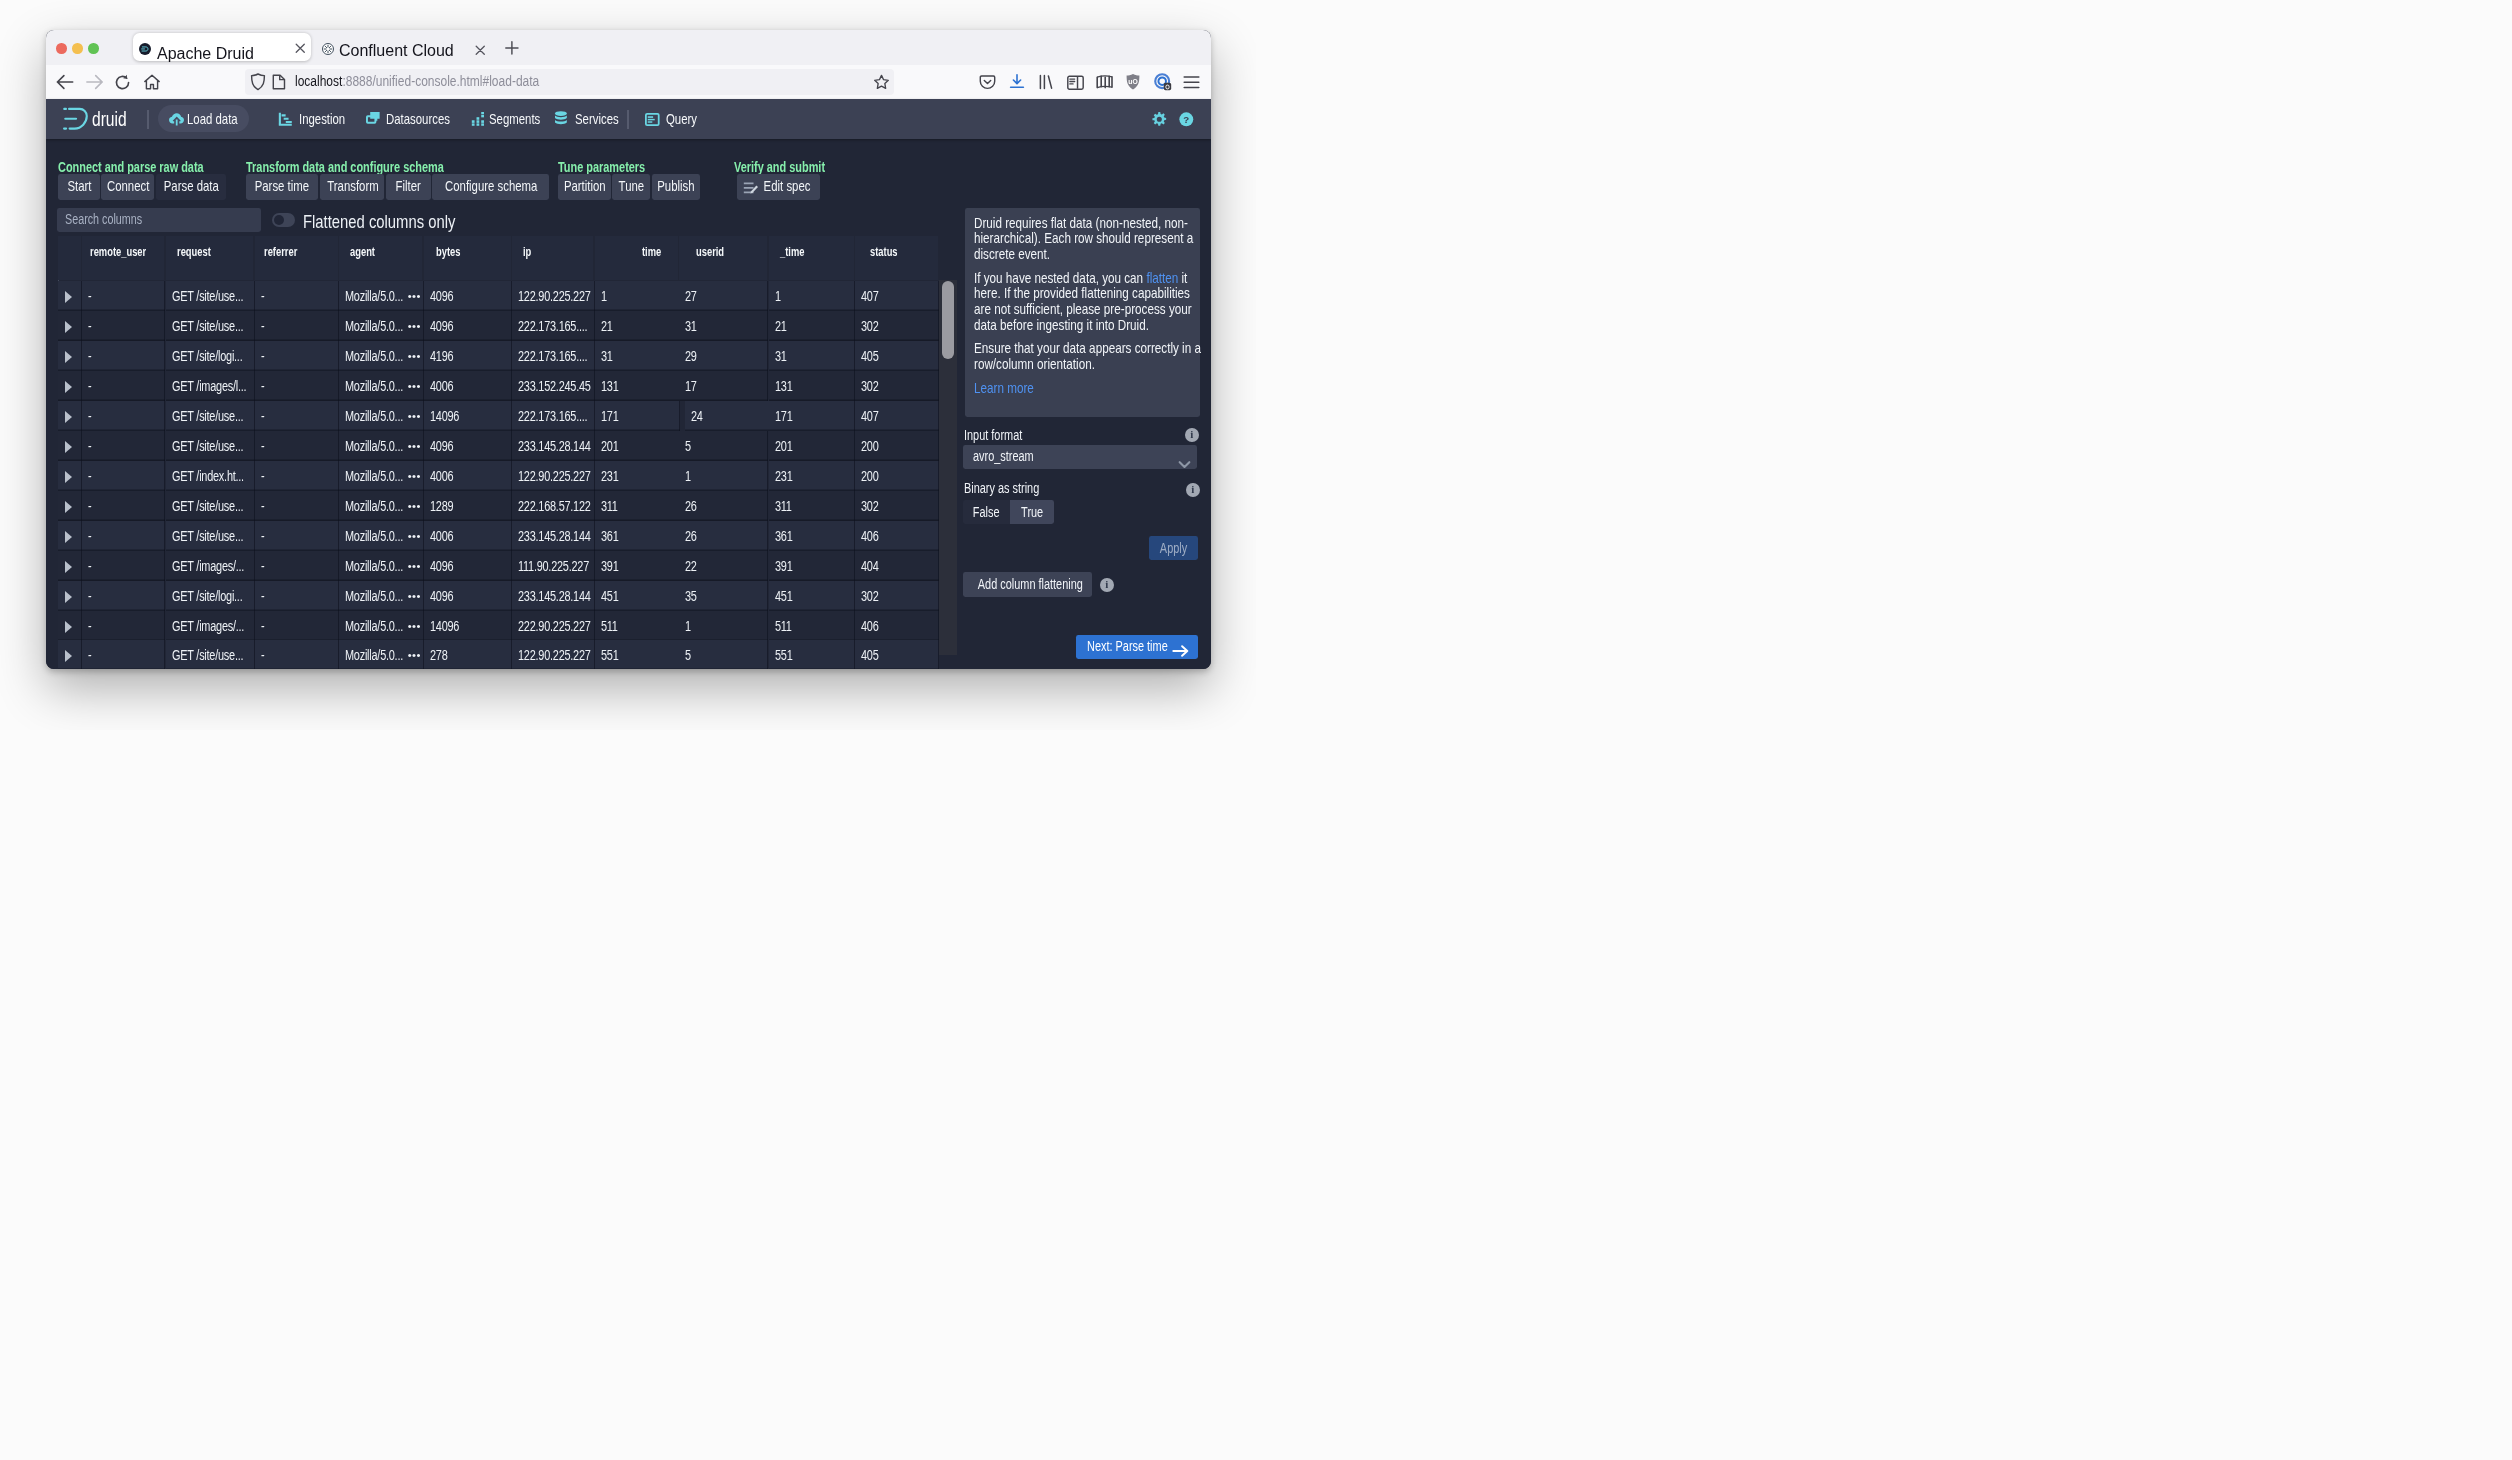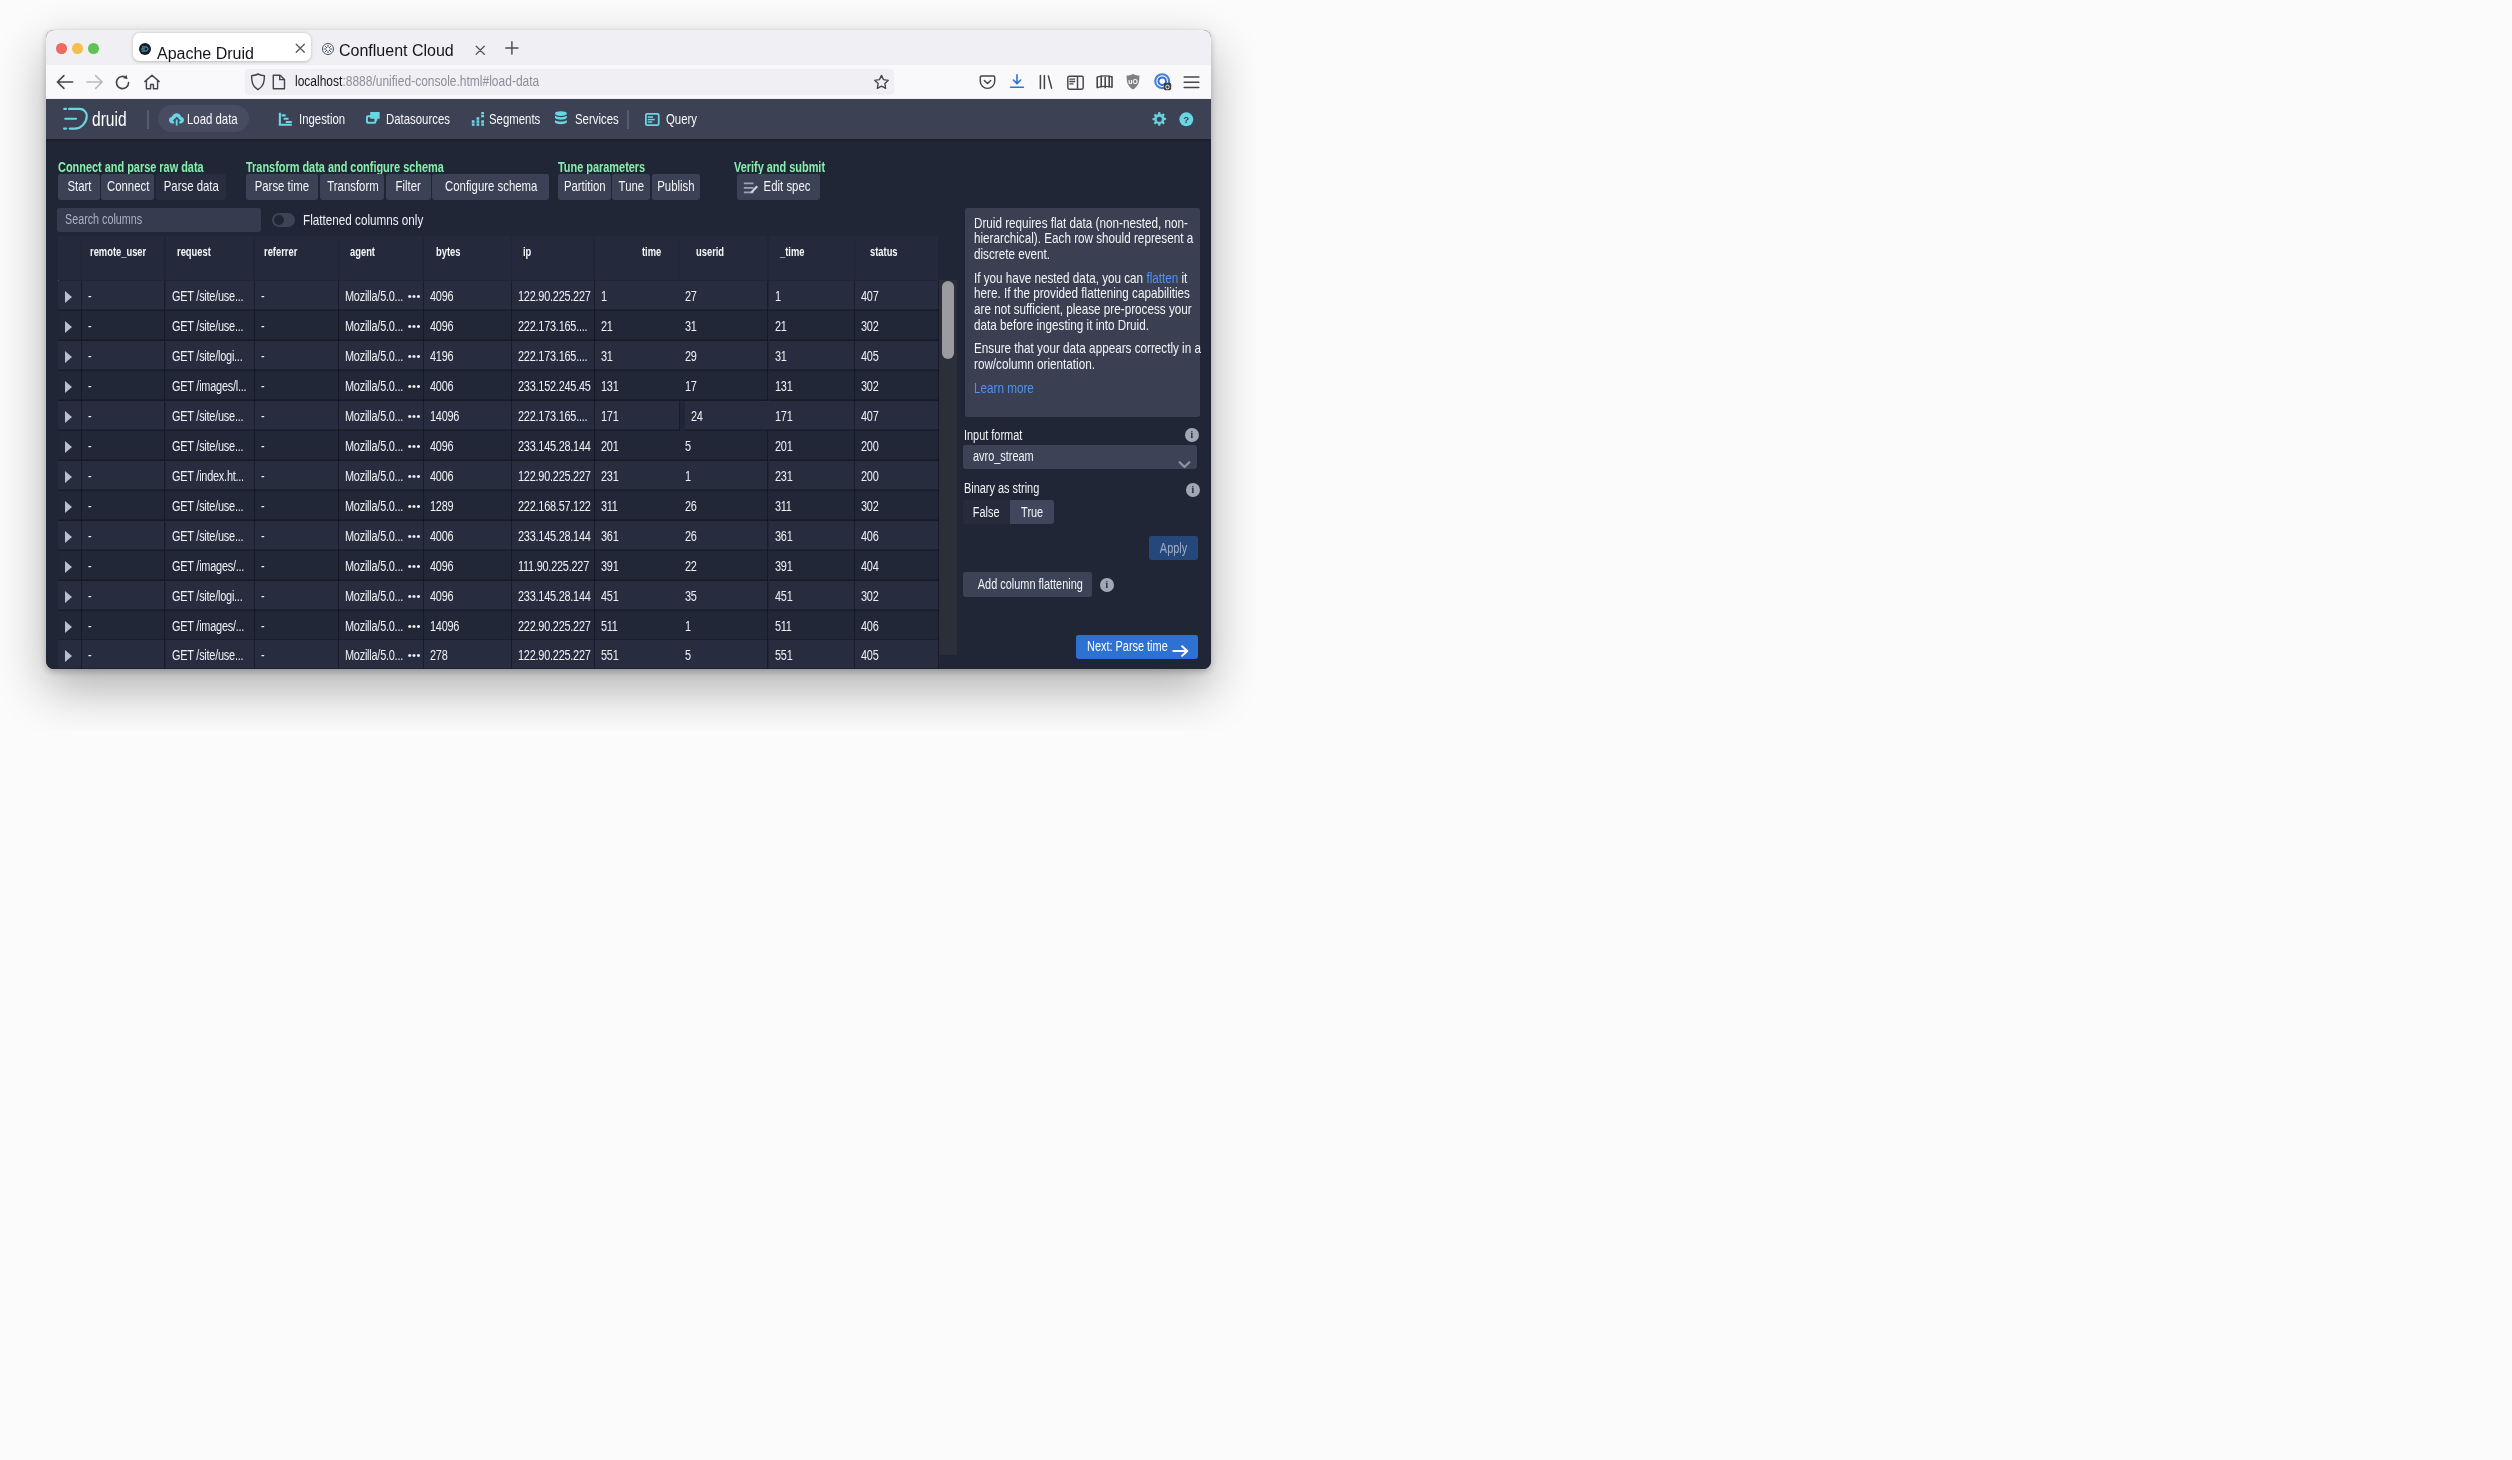--- a/index.html
+++ b/index.html
@@ -24,21 +24,21 @@
 .navdiv { position:absolute; top:80px; width:1.6px; height:18.6px; background:#565b6e; }
 .logotext { position:absolute; left:46px; top:78px; color:#fff; font-size:20px; }
 .stitle { position:absolute; top:129px; color:#86efac; font-size:14px; font-weight:bold; }
 .sbtn { position:absolute; top:144px; height:25.5px; background:#3c4255; border-radius:2.4px;
   color:#f3f6f9; font-size:14.6px; text-align:center; line-height:25.5px; }
 .sbtn.active { background:#282d3f; }
 .search { position:absolute; left:11px; top:178px; width:204px; height:23.5px; background:#363c4f; border-radius:2.4px;
   color:#a9b2c4; font-size:13.8px; line-height:23.5px; padding-left:8px; }
 .switch { position:absolute; left:226px; top:183px; width:23px; height:14px; background:#3e4457; border-radius:7.3px; }
 .switch .knob { position:absolute; left:2px; top:2px; width:10px; height:10px; border-radius:50%; background:#212637; }
-.swlabel { position:absolute; left:257px; top:181px; color:#edf1f6; font-size:15px; }
+.swlabel { position:absolute; left:257px; top:181px; color:#edf1f6; font-size:19px; }
 .hcell { position:absolute; top:206px; height:44px; background:#242a3c; }
 .hlabel { position:absolute; top:215px; color:#f5f8fa; font-size:12px; font-weight:bold; }
 .trow { position:absolute; height:30px; }
 .cell { position:absolute; top:0; height:30px; line-height:30px; color:#eef2f6; font-size:14px; letter-spacing:-0.3px;
   padding-left:5.7px; overflow:hidden; white-space:nowrap; }
 .odd .cell { background:#272d3f; box-shadow:inset -0.8px 0 0 rgba(13,17,28,.7), inset 0 -1.6px 0 rgba(13,17,28,.55); }
 .even .cell { background:#222737; box-shadow:inset -0.8px 0 0 rgba(13,17,28,.7), inset 0 -1.6px 0 rgba(13,17,28,.55); }
 .tri { display:inline-block; width:0; height:0; border-left:7.7px solid #b9c0cb; border-top:6px solid transparent;
   border-bottom:6px solid transparent; margin-left:1.2px; vertical-align:middle; }
 .dots { position:absolute; right:3.2px; top:0; color:#eef2f6; font-size:11.3px; letter-spacing:0.4px; }

